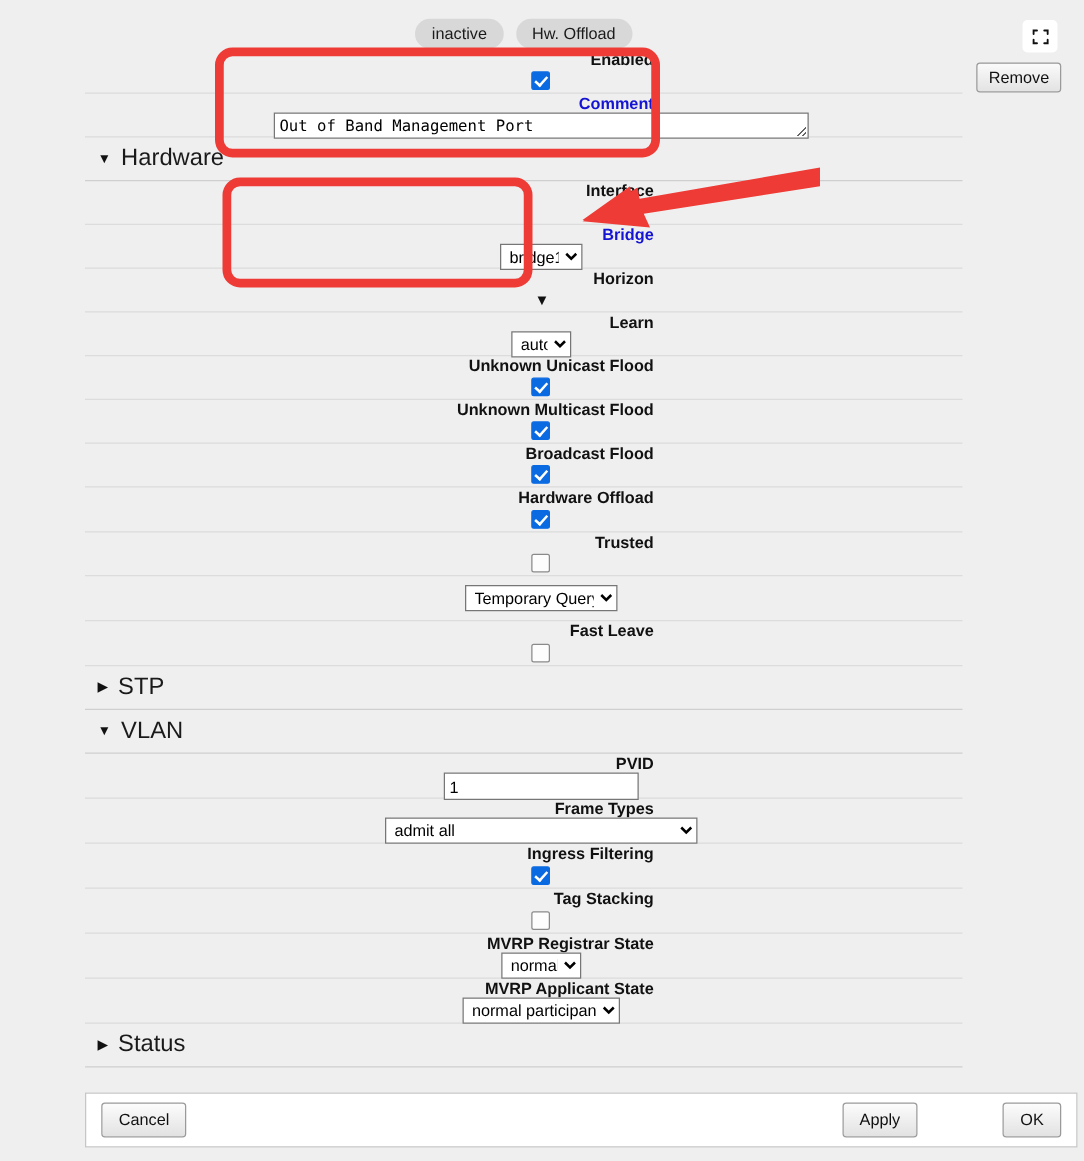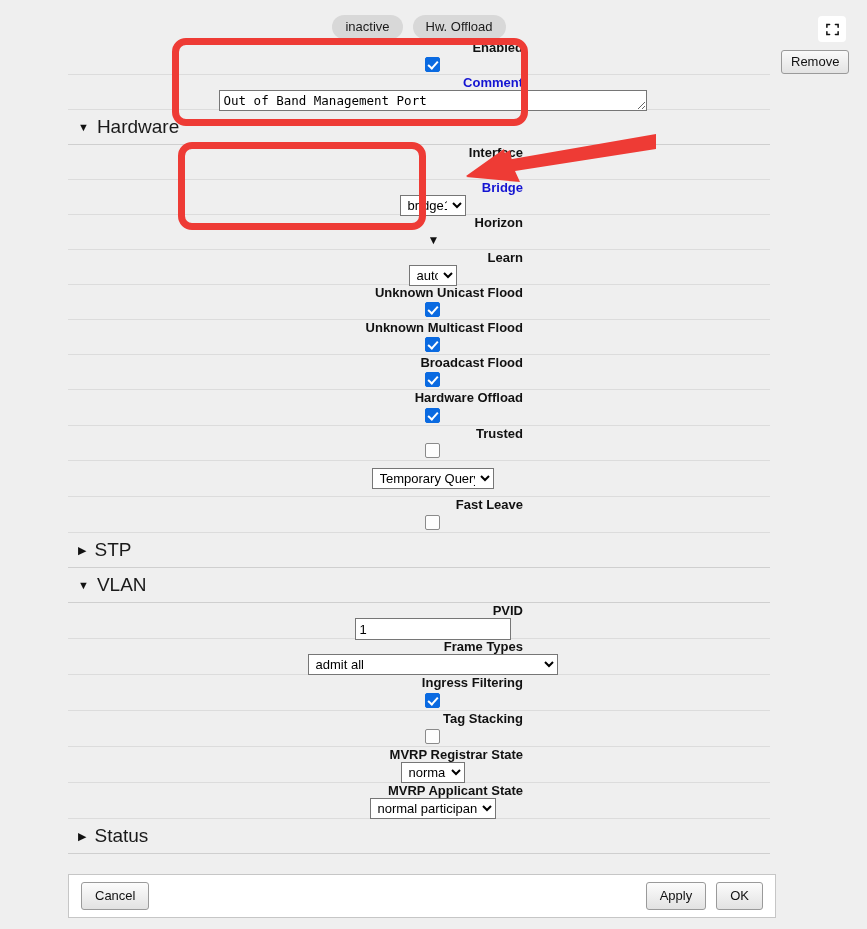--- a/index.html
+++ b/index.html
@@ -112,32 +112,32 @@
     width: 428px; height: 21px; padding: 1px 4px;
     border: 1px solid #767676; background: #fff; color: #000;
     resize: both; overflow: hidden; white-space: nowrap;
   }
 
   
   .bare-tri { font-size: 12px; color: #111; margin-left: 2px; }
 
   
   .btnbar {
-    position: absolute; left: 68px; top: 874px; width: 708px; height: 44px;
+    position: absolute; left: 68px; top: 874px; width: 794px; height: 44px;
     background: #fff; border: 1px solid #c6c6c6;
-    display: flex; align-items: center; padding: 12px 12px;
+    display: flex; align-items: center; padding: 12px 12px; gap: 40px;
   }
   .btnbar .spacer { flex: 1 1 auto; }
   .btn {
     font-family: "Liberation Sans", sans-serif;
     font-size: 13px; line-height: 15px; color: #111;
     padding: 5px 13px 6px;
     background: linear-gradient(#fcfcfc,#e2e2e2);
     border: 1px solid #9a9a9a; border-radius: 3px;
-    margin-left: 10px;
+    margin-left: 28px;
   }
   .btn.left { margin-left: 0; }
 
   
   .anno {
     position: absolute; border: 7px solid #ee3b35;
     border-radius: 14px; pointer-events: none;
   }
   #anno-top   { left: 172px; top: 38px;  width: 356px; height: 88px; }
   #anno-iface { left: 178px; top: 142px; width: 248px; height: 88px; }

